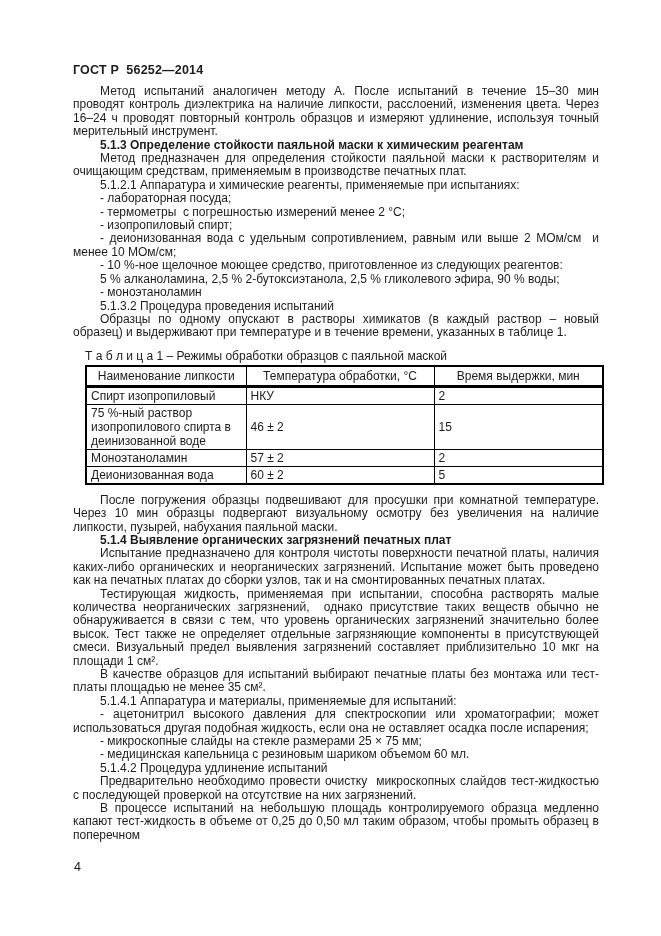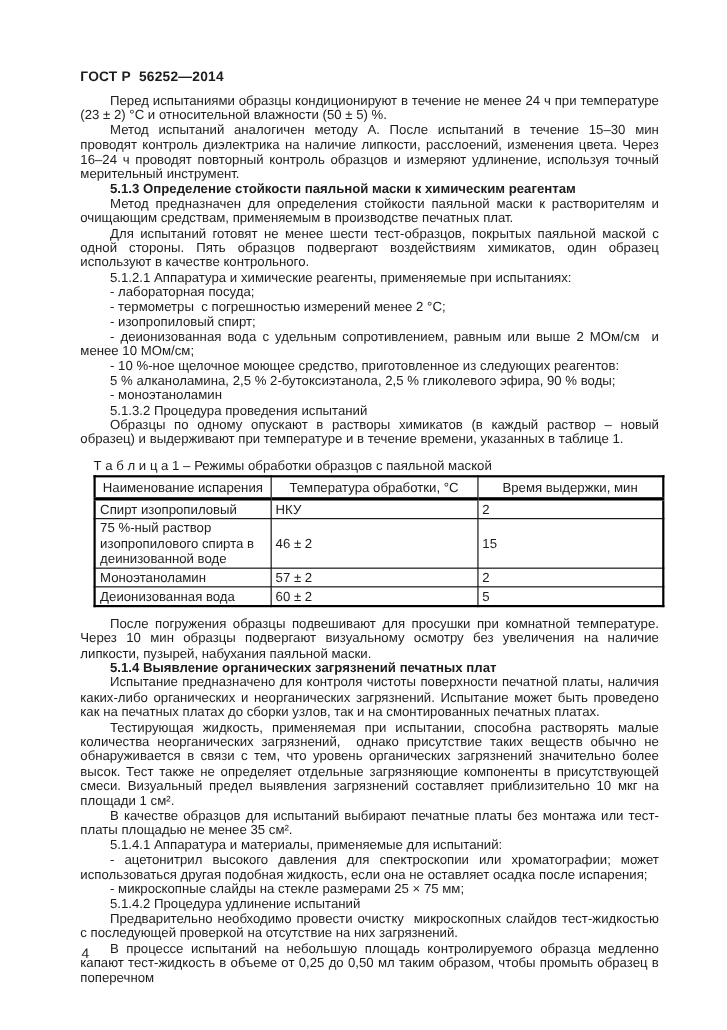--- a/index.html
+++ b/index.html
@@ -67,25 +67,23 @@
     font-size: 12.5px;
   }
 </style>
 </head>
 <body>
 
 <div class="page">
   <div class="doc-header">ГОСТ Р  56252—2014</div>
 
   <div id="content-before">
-      <p class="para">Перед испытаниями образцы кондиционируют в течение не менее 24 ч при температуре (23 ± 2) °С и относительной влажности (50 ± 5) %.</p>
       <p class="para">Метод испытаний аналогичен методу А. После испытаний в течение 15–30 мин проводят контроль диэлектрика на наличие липкости, расслоений, изменения цвета. Через 16–24 ч проводят повторный контроль образцов и измеряют удлинение, используя точный мерительный инструмент.</p>
       <p class="para bold">5.1.3 Определение стойкости паяльной маски к химическим реагентам</p>
       <p class="para">Метод предназначен для определения стойкости паяльной маски к растворителям и очищающим средствам, применяемым в производстве печатных плат.</p>
-      <p class="para">Для испытаний готовят не менее шести тест-образцов, покрытых паяльной маской с одной стороны. Пять образцов подвергают воздействиям химикатов, один образец используют в качестве контрольного.</p>
       <p class="para">5.1.2.1 Аппаратура и химические реагенты, применяемые при испытаниях:</p>
       <p class="para">- лабораторная посуда;</p>
       <p class="para">- термометры  с погрешностью измерений менее 2 °С;</p>
       <p class="para">- изопропиловый спирт;</p>
       <p class="para">- деионизованная вода с удельным сопротивлением, равным или выше 2 МОм/см  и менее 10 МОм/см;</p>
       <p class="para">- 10 %-ное щелочное моющее средство, приготовленное из следующих реагентов:</p>
       <p class="para">5 % алканоламина, 2,5 % 2-бутоксиэтанола, 2,5 % гликолевого эфира, 90 % воды;</p>
       <p class="para">- моноэтаноламин</p>
       <p class="para">5.1.3.2 Процедура проведения испытаний</p>
       <p class="para">Образцы по одному опускают в растворы химикатов (в каждый раствор – новый образец) и выдерживают при температуре и в течение времени, указанных в таблице 1.</p>
@@ -94,21 +92,21 @@
   <div class="table-caption">Т а б л и ц а 1 – Режимы обработки образцов с паяльной маской</div>
 
   <table class="t1">
     <colgroup id="t1-cols">
         <col style="width: 160px;">
         <col style="width: 188px;">
         <col style="width: 169px;">
       </colgroup>
     <thead>
         <tr id="t1-head">
-          <th>Наименование испарения</th>
+          <th>Наименование липкости</th>
           <th>Температура обработки, °С</th>
           <th>Время выдержки, мин</th>
         </tr>
       </thead>
     <tbody id="t1-body">
         <tr>
           <td class="name">Спирт изопропиловый</td>
           <td>НКУ</td>
           <td>2</td>
         </tr>
@@ -132,19 +130,20 @@
 
   <div id="content-after">
       <p class="para">После погружения образцы подвешивают для просушки при комнатной температуре. Через 10 мин образцы подвергают визуальному осмотру без увеличения на наличие липкости, пузырей, набухания паяльной маски.</p>
       <p class="para bold">5.1.4 Выявление органических загрязнений печатных плат</p>
       <p class="para">Испытание предназначено для контроля чистоты поверхности печатной платы, наличия каких-либо органических и неорганических загрязнений. Испытание может быть проведено как на печатных платах до сборки узлов, так и на смонтированных печатных платах.</p>
       <p class="para">Тестирующая жидкость, применяемая при испытании, способна растворять малые количества неорганических загрязнений,  однако присутствие таких веществ обычно не обнаруживается в связи с тем, что уровень органических загрязнений значительно более высок. Тест также не определяет отдельные загрязняющие компоненты в присутствующей смеси. Визуальный предел выявления загрязнений составляет приблизительно 10 мкг на площади 1 см².</p>
       <p class="para">В качестве образцов для испытаний выбирают печатные платы без монтажа или тест-платы площадью не менее 35 см².</p>
       <p class="para">5.1.4.1 Аппаратура и материалы, применяемые для испытаний:</p>
       <p class="para">- ацетонитрил высокого давления для спектроскопии или хроматографии; может использоваться другая подобная жидкость, если она не оставляет осадка после испарения;</p>
       <p class="para">- микроскопные слайды на стекле размерами 25 × 75 мм;</p>
+      <p class="para">- медицинская капельница с резиновым шариком объемом 60 мл.</p>
       <p class="para">5.1.4.2 Процедура удлинение испытаний</p>
       <p class="para">Предварительно необходимо провести очистку  микроскопных слайдов тест-жидкостью с последующей проверкой на отсутствие на них загрязнений.</p>
       <p class="para justify-last">В процессе испытаний на небольшую площадь контролируемого образца медленно капают тест-жидкость в объеме от 0,25 до 0,50 мл таким образом, чтобы промыть образец в поперечном</p>
     </div>
 
   <div class="page-number">4</div>
 </div>
 
 </body></html>

